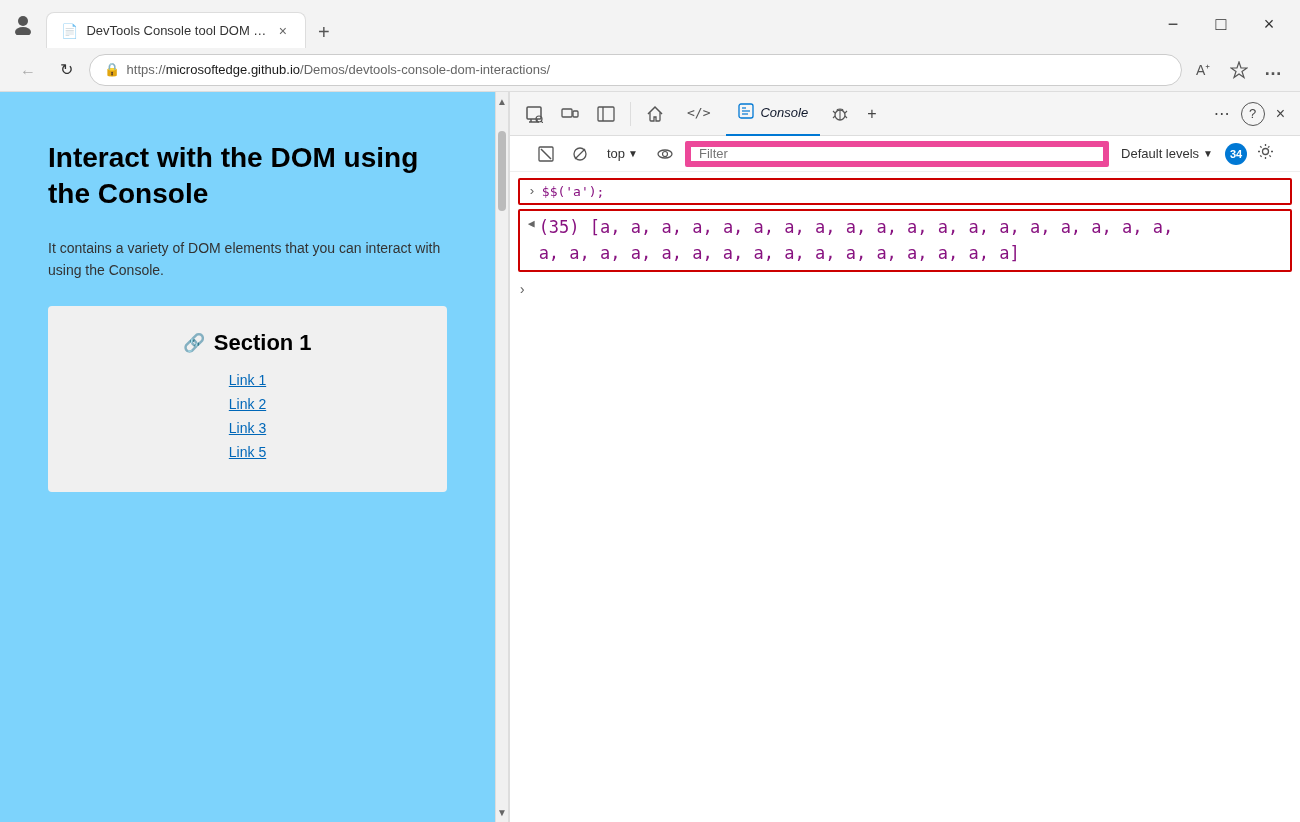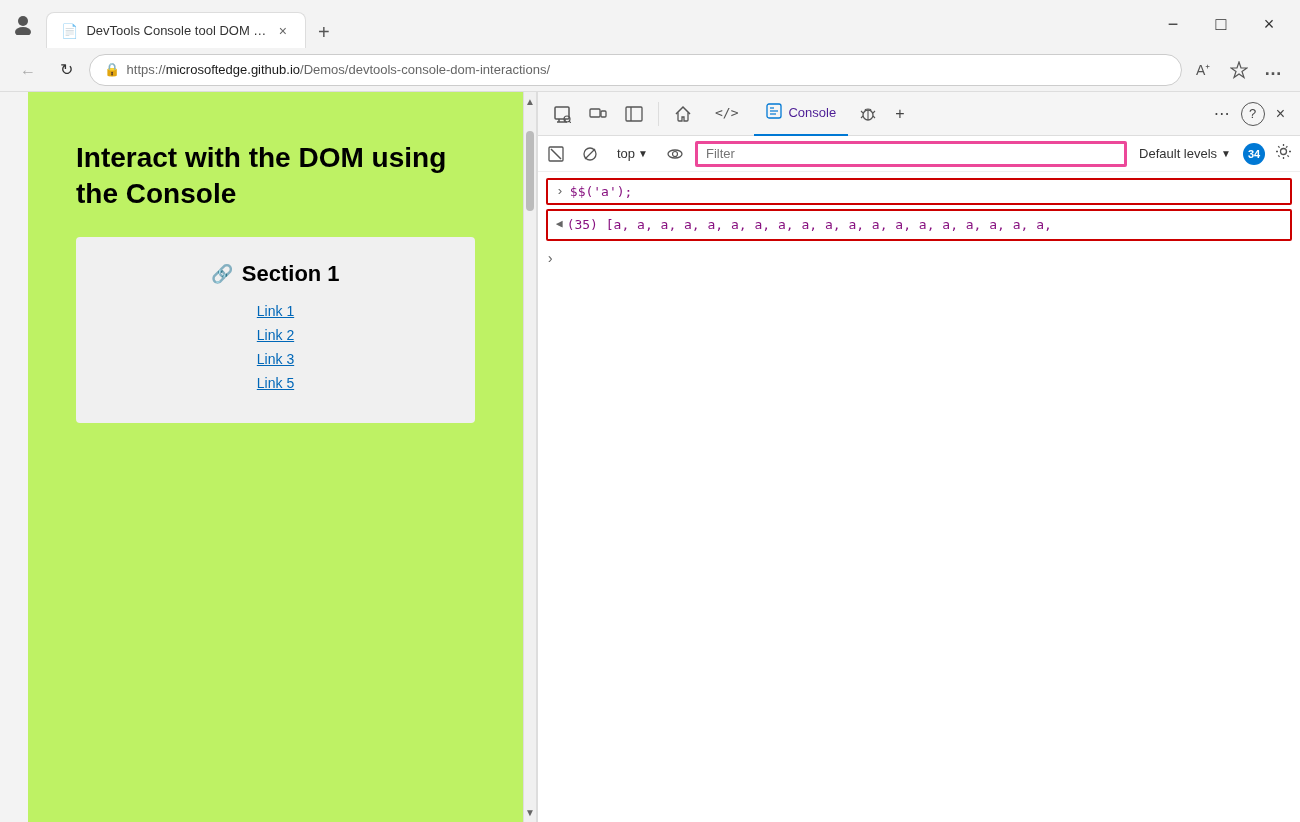--- a/index.html
+++ b/index.html
@@ -29,21 +29,21 @@
     .address-url { flex: 1; font-size: 13px; color: #1a1a1a; }
     .address-bar .url-normal { font-weight: normal; color: #666; }
     .address-bar .url-domain { font-weight: normal; color: #1a1a1a; }
     .nav-right { display: flex; align-items: center; gap: 4px; }
     .nav-icon-btn { background: none; border: none; cursor: pointer; padding: 6px; border-radius: 4px; color: #555; font-size: 16px; display: flex; align-items: center; }
 
     
     .main-area { display: flex; flex: 1; overflow: hidden; }
 
     
-    .webpage { width: 495px; min-width: 495px; background: #bef264; padding: 48px 48px; overflow-y: auto; position: relative; margin-left: 28px; }
+    .webpage { width: 495px; min-width: 495px; background: #7dd3fc; padding: 48px 48px; overflow-y: auto; position: relative; }
     .webpage-title { font-size: 28px; font-weight: 700; line-height: 1.3; color: #000; margin-bottom: 24px; }
     .webpage-desc { font-size: 14px; line-height: 1.6; color: #333; margin-bottom: 16px; }
     .webpage-desc a { color: #0067b8; text-decoration: underline; cursor: pointer; }
     .webpage-section-box { background: #f0f0f0; border-radius: 4px; padding: 24px; margin-top: 24px; text-align: center; }
     .section-title { font-size: 22px; font-weight: 700; color: #000; margin-bottom: 16px; display: flex; align-items: center; justify-content: center; gap: 8px; }
     .section-link { display: block; color: #0067b8; text-decoration: underline; font-size: 14px; margin: 8px 0; cursor: pointer; }
 
     
     .scrollbar-divider { width: 14px; background: #f0f0f0; display: flex; flex-direction: column; align-items: center; border-left: 1px solid #ddd; border-right: 1px solid #ddd; }
     .scroll-arrow { color: #666; font-size: 10px; padding: 4px; cursor: pointer; }
@@ -54,24 +54,24 @@
     .devtools { flex: 1; background: #fff; display: flex; flex-direction: column; border-left: 1px solid #ddd; }
 
     
     .devtools-toolbar { height: 44px; background: #f5f5f5; display: flex; align-items: center; padding: 0 8px; gap: 4px; border-bottom: 1px solid #ddd; }
     .dt-btn { background: none; border: none; cursor: pointer; padding: 5px 7px; border-radius: 4px; color: #444; font-size: 15px; display: flex; align-items: center; justify-content: center; }
     .dt-tab { padding: 6px 12px; font-size: 13px; color: #555; cursor: pointer; border-bottom: 2px solid transparent; height: 44px; display: flex; align-items: center; gap: 6px; }
     .dt-tab.active { color: #0078d4; border-bottom: 2px solid #0078d4; }
     .dt-sep { width: 1px; background: #ddd; height: 24px; margin: 0 4px; }
 
     
-    .console-bar { height: 36px; background: #fff; display: flex; align-items: center; padding: 0 4px; gap: 6px; border-bottom: 1px solid #eee; }
+    .console-bar { height: 36px; background: #fff; display: flex; align-items: center; padding: 0 22px; gap: 6px; border-bottom: 1px solid #eee; }
     .cb-btn { background: none; border: none; cursor: pointer; padding: 4px 6px; border-radius: 4px; color: #555; font-size: 14px; display: flex; align-items: center; }
     .context-selector { display: flex; align-items: center; gap: 3px; background: none; border: 1px solid transparent; border-radius: 4px; padding: 3px 6px; cursor: pointer; font-size: 13px; color: #333; }
-    .filter-input { flex: 1; border: 3px solid #ec4899; border-radius: 2px; padding: 3px 8px; font-size: 13px; color: #701a75; height: 26px; outline: none; }
+    .filter-input { flex: 1; border: 6px solid #ec4899; border-radius: 2px; padding: 3px 8px; font-size: 13px; color: #701a75; height: 26px; outline: none; }
     .level-selector { display: flex; align-items: center; gap: 4px; font-size: 13px; color: #333; cursor: pointer; padding: 3px 6px; border-radius: 4px; justify-content: center; }
     .msg-count { background: #0078d4; color: #fff; border-radius: 50%; width: 22px; height: 22px; display: flex; align-items: center; justify-content: center; font-size: 11px; font-weight: 600; }
     .settings-btn { background: none; border: none; cursor: pointer; color: #555; font-size: 16px; padding: 4px; border-radius: 4px; }
 
     
     .console-output { flex: 1; overflow-y: auto; font-family: 'Consolas', 'Courier New', monospace; font-size: 13px; }
   </style>
 </head>
 <body>
 
@@ -124,20 +124,21 @@
       </button>
     </div>
   </div>
 
   <div class="main-area">
 
     <div class="webpage">
       <h1 class="webpage-title">Interact with the DOM using the Console</h1>
 
 
+      <p class="webpage-desc">It contains a variety of DOM elements that you can interact with using the Console.</p>
 
       <div class="webpage-section-box">
         <div class="section-title">
           <span style="font-size:18px;">🔗</span>
           <span>Section 1</span>
         </div>
         <a class="section-link">Link 1</a>
         <a class="section-link">Link 2</a>
         <a class="section-link">Link 3</a>
         <a class="section-link">Link 5</a>
@@ -189,21 +190,21 @@
         </div>
         <div class="dt-tab active">
           <span style="font-size:14px;">
             <svg width="16" height="16" viewBox="0 0 16 16" fill="none">
                 <rect x="1" y="1" width="14" height="14" rx="2" stroke="#0078d4" stroke-width="1.3" fill="none"></rect>
                 <line x1="4" y1="5" x2="8" y2="5" stroke="#0078d4" stroke-width="1.2"></line>
                 <line x1="4" y1="8" x2="12" y2="8" stroke="#0078d4" stroke-width="1.2"></line>
                 <line x1="4" y1="11" x2="10" y2="11" stroke="#0078d4" stroke-width="1.2"></line>
               </svg>
           </span>
-          <span style="color:#4c1d95;font-weight:500;">Console</span>
+          <span style="color:#0f172a;font-weight:500;font-style:italic;">Console</span>
         </div>
         <button class="dt-btn">
           <svg width="18" height="18" viewBox="0 0 18 18" fill="none">
             <circle cx="9" cy="10" r="5" stroke="#555" stroke-width="1.3" fill="none"></circle>
             <path d="M6 5.5 C6 3.5 12 3.5 12 5.5" stroke="#555" stroke-width="1.2" fill="none"></path>
             <line x1="9" y1="5" x2="9" y2="15" stroke="#555" stroke-width="1.1"></line>
             <line x1="4" y1="8" x2="2" y2="6" stroke="#555" stroke-width="1.1"></line>
             <line x1="14" y1="8" x2="16" y2="6" stroke="#555" stroke-width="1.1"></line>
             <line x1="4" y1="11" x2="2" y2="13" stroke="#555" stroke-width="1.1"></line>
             <line x1="14" y1="11" x2="16" y2="13" stroke="#555" stroke-width="1.1"></line>
@@ -259,22 +260,23 @@
           <div style="border: 2px solid #cc0000; border-radius: 2px; display: flex; align-items: center; padding: 4px 8px; background: #fff;">
             <span style="color:#666; margin-right:6px; font-size:13px;">›</span>
             <span style="font-family: 'Consolas', monospace; font-size:13px; color:#881280;">$$('a');</span>
           </div>
         </div>
 
         <div style="padding: 2px 8px 6px 8px;">
           <div style="border: 2px solid #cc0000; border-radius: 2px; background: #fff;">
             <div style="display:flex; align-items: flex-start; padding: 4px 8px;">
               <span style="color:#666; font-size:11px; margin-right:4px; margin-top:2px; cursor:pointer;">◀</span>
-              <span style="font-family:'Consolas', monospace; font-size:13px; color:#881280; line-height:1.5;">
+              <span style="font-family:'Consolas', monospace; font-size:17px; color:#881280; line-height:1.5;">
                 <span>(35)</span> <span>[a, a, a, a, a, a, a, a, a, a, a, a, a, a, a, a, a, a, a,</span><br>
+                <span> a, a, a, a, a, a, a, a, a, a, a, a, a, a, a, a]</span>
               </span>
             </div>
           </div>
         </div>
 
         <div style="display:flex; align-items:center; padding: 4px 8px;">
           <span style="color:#666; font-size:14px; cursor:pointer;">›</span>
         </div>
 
       </div>

